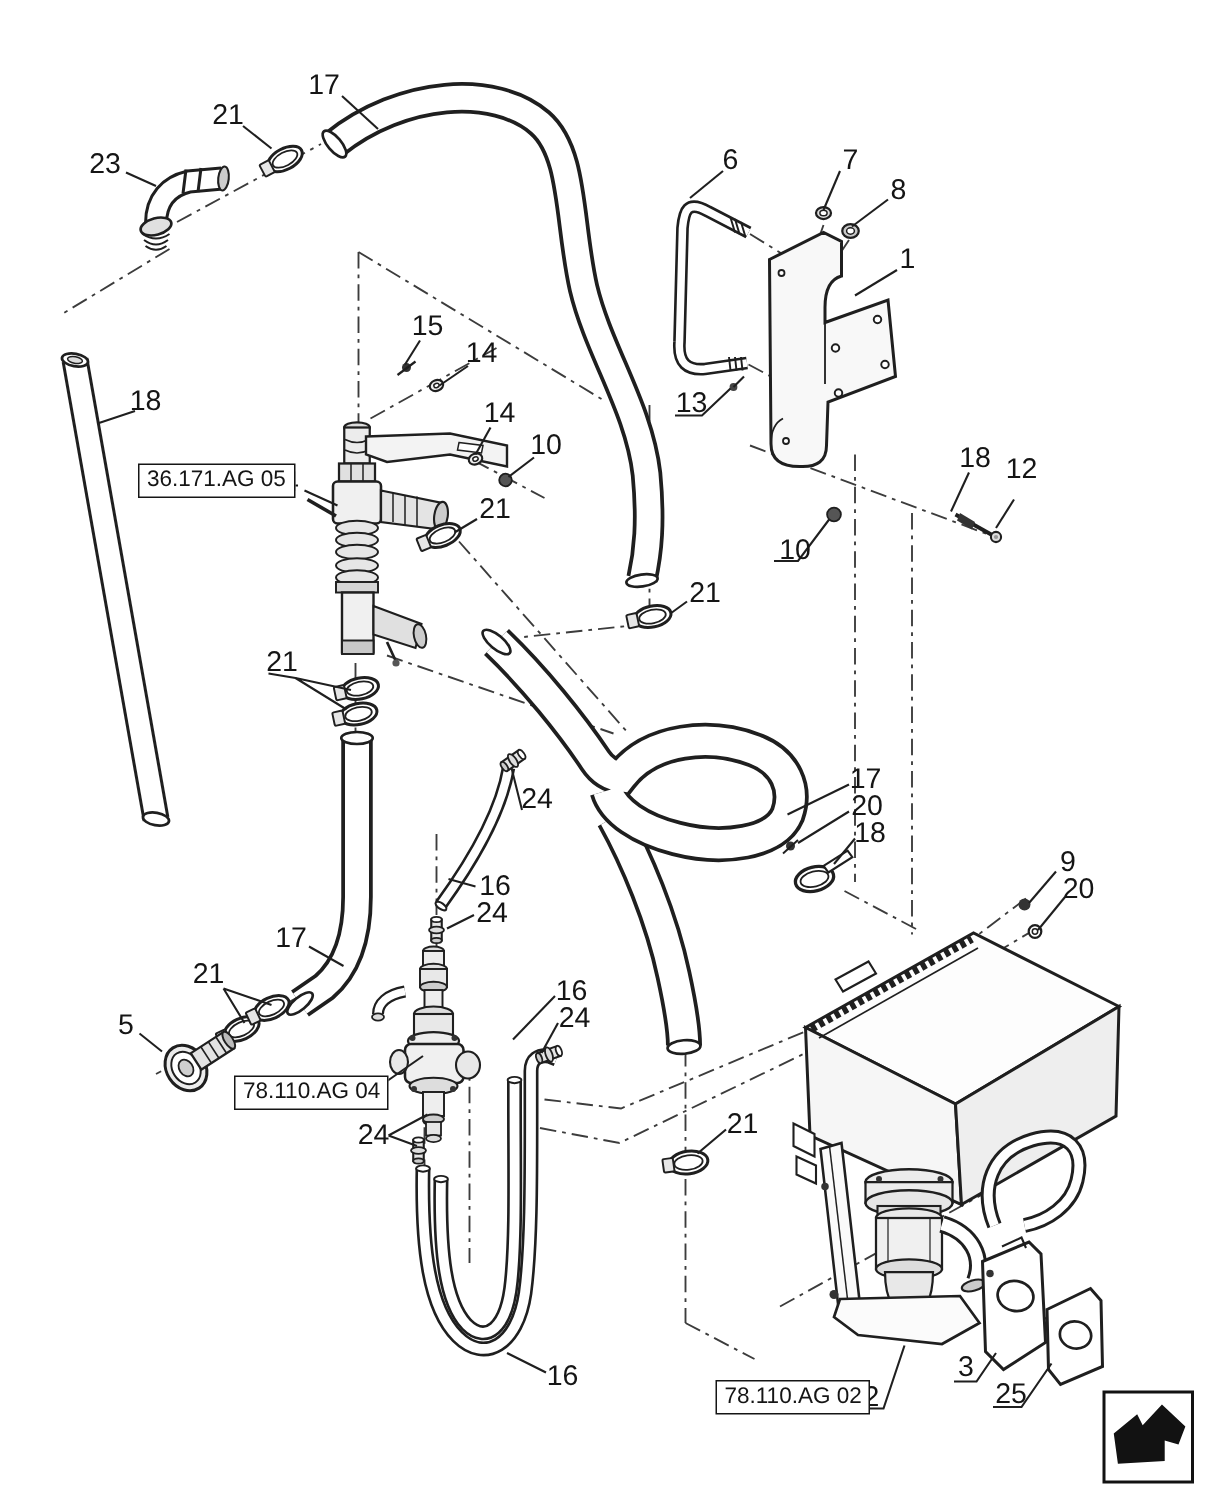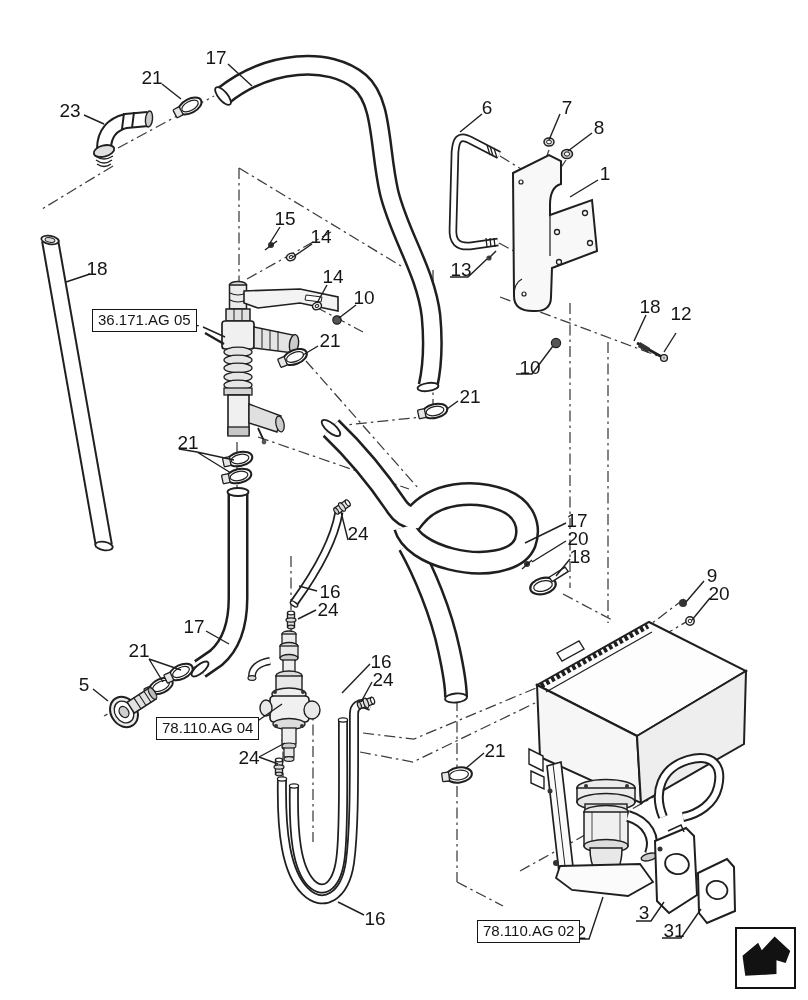--- a/index.html
+++ b/index.html
@@ -455,21 +455,21 @@
 <span class="callout" style="left:580px;top:556px">18</span>
 <span class="callout" style="left:712px;top:575px">9</span>
 <span class="callout" style="left:719px;top:593px">20</span>
 <span class="callout" style="left:381px;top:661px">16</span>
 <span class="callout" style="left:383px;top:679px">24</span>
 <span class="callout" style="left:249px;top:757px">24</span>
 <span class="callout" style="left:495px;top:750px">21</span>
 <span class="callout" style="left:375px;top:918px">16</span>
 <span class="callout" style="left:581px;top:932px">2</span>
 <span class="callout" style="left:644px;top:912px">3</span>
-<span class="callout" style="left:674px;top:930px">31</span>
+<span class="callout" style="left:674px;top:930px">25</span>
 
 <span class="refbox" style="left:92px;top:309px">36.171.AG 05</span>
 <span class="refbox" style="left:156px;top:717px">78.110.AG 04</span>
 <span class="refbox" style="left:477px;top:920px">78.110.AG 02</span>
 
 <div class="corner" title="">
   <svg width="56" height="57" viewBox="0 0 61 62">
     <polygon points="6,29 23,15 27,23 41,8 58,24 53,37 43,34 43,49 9,51" fill="#121212"></polygon>
   </svg>
 </div>

